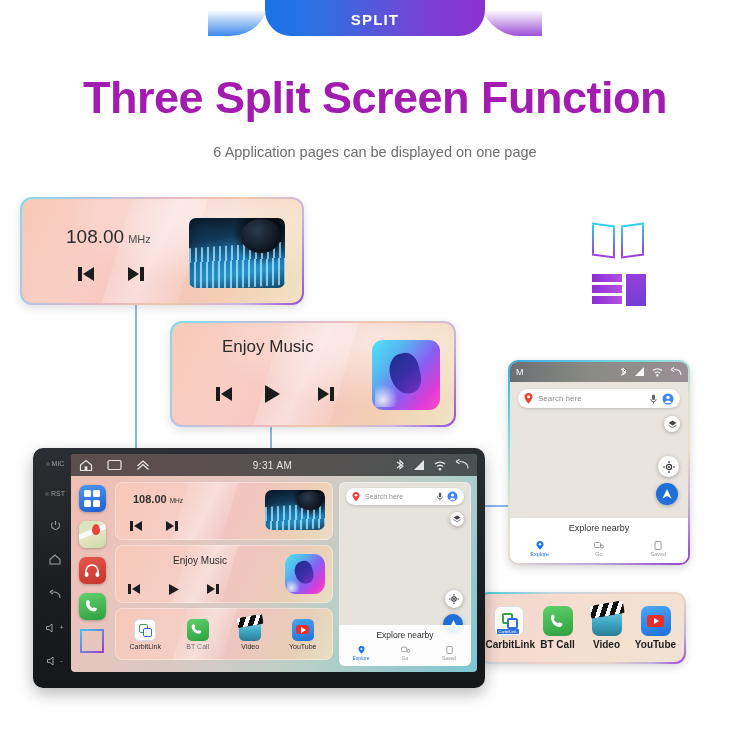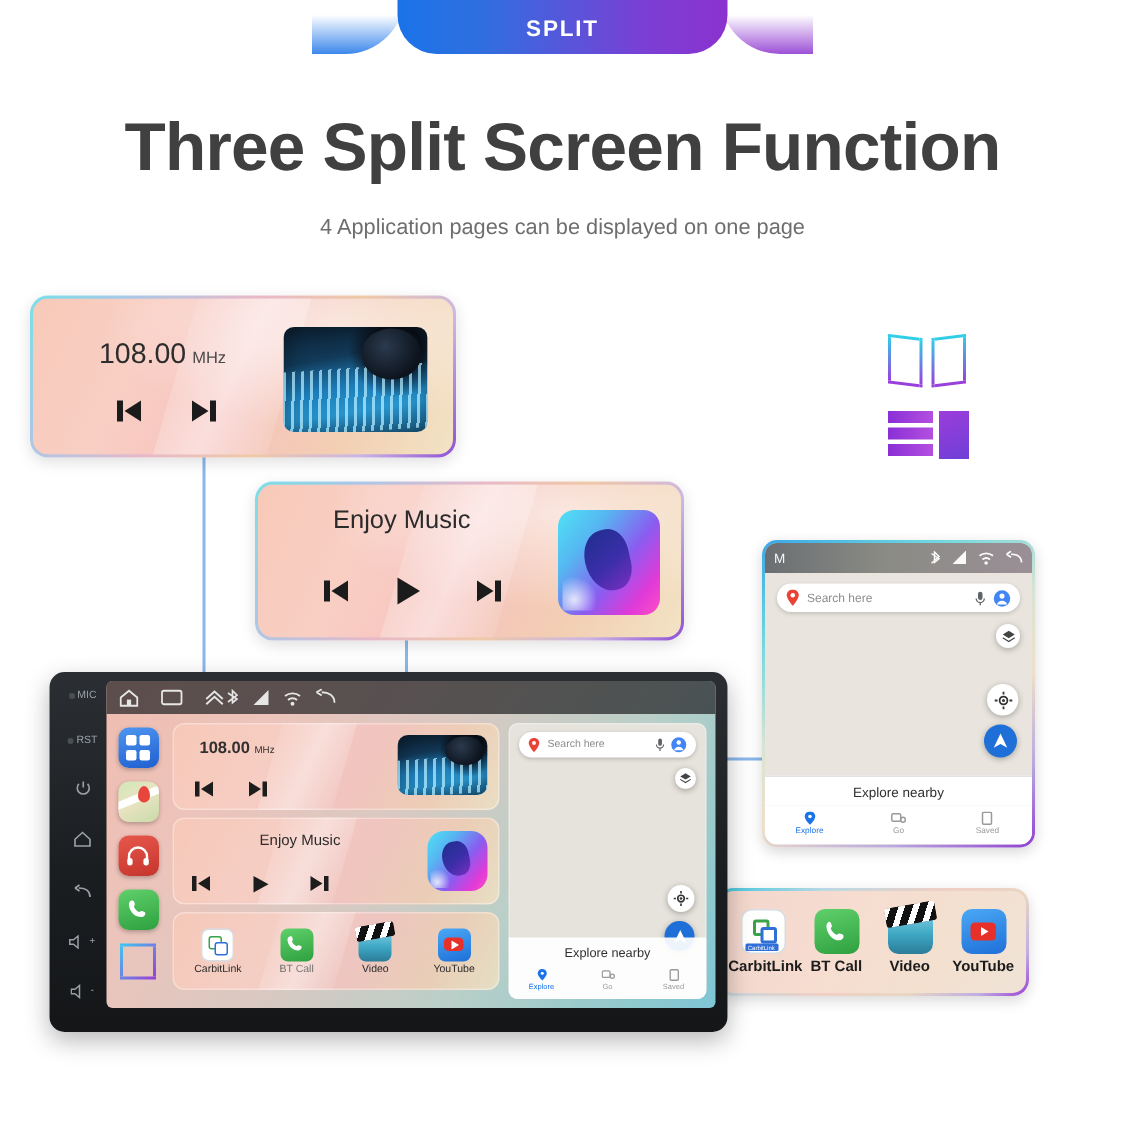--- a/index.html
+++ b/index.html
@@ -28,21 +28,21 @@
     position: absolute; top: -22px; height: 58px; width: 62px;
   }
   .flare-l { left: 208px; background: linear-gradient(180deg, rgba(26,115,232,0) 55%, rgba(26,115,232,0.85) 100%);
     border-bottom-right-radius: 40px; }
   .flare-r { left: 480px; background: linear-gradient(180deg, rgba(139,50,207,0) 55%, rgba(139,50,207,0.85) 100%);
     border-bottom-left-radius: 40px; }
 
   
   .title {
     position: absolute; left: 0; top: 72px; width: 750px;
-    text-align: center; font-size: 45px; font-weight: bold; color: #404040;
+    text-align: center; font-size: 45px; font-weight: bold; color: #a21caf;
     letter-spacing: -0.5px;
   }
   .subtitle {
     position: absolute; left: 0; top: 144px; width: 750px;
     text-align: center; font-size: 14.5px; color: #6e6e6e;
   }
 
   
   .line { position: absolute; background: #8ab6ea; }
   .line-v { width: 1.5px; }
@@ -280,21 +280,21 @@
 
 <div class="banner-wrap">
   <div class="banner-flare flare-l"></div>
   <div class="banner-flare flare-r"></div>
   <div class="banner">
     <span class="banner-text">SPLIT</span>
   </div>
 </div>
 
 <div class="title">Three Split Screen Function</div>
-<div class="subtitle">4 Application pages can be displayed on one page</div>
+<div class="subtitle">6 Application pages can be displayed on one page</div>
 
 <div class="line line-v" style="left:135px; top:300px; height:200px;"></div>
 <div class="dot" style="left:130px; top:494px;"></div>
 <div class="line line-v" style="left:270px; top:424px; height:96px;"></div>
 <div class="dot" style="left:265px; top:514px;"></div>
 <div class="line line-h" style="left:405px; top:505px; width:105px;"></div>
 <div class="dot" style="left:400px; top:500px;"></div>
 <div class="line line-h" style="left:250px; top:631px; width:232px;"></div>
 <div class="dot" style="left:245px; top:626px;"></div>
 
@@ -542,20 +542,21 @@
       <span style="margin-right:14px">
         <svg width="15" height="12" viewBox="0 0 15 12">
             <rect x="1" y="1.5" width="13" height="9" rx="1.3" stroke="#e6e6e6" stroke-width="1.2" fill="none"></rect>
           </svg>
       </span>
       <span>
         <svg width="14" height="12" viewBox="0 0 14 12">
             <path d="M1.5 7L7 2l5.5 5M1.5 10.5L7 5.5l5.5 5" stroke="#e6e6e6" stroke-width="1.2" fill="none"></path>
           </svg>
       </span>
+      <span class="time">9:31 AM</span>
       <span class="grp">
         <span>
           <svg width="10" height="12" viewBox="0 0 10 12">
               <path d="M2 3l6 4-3 2.5V1.5l3 3L2 9" stroke="#e6e6e6" stroke-width="1.1" fill="none"></path>
             </svg>
         </span>
         <span>
           <svg width="11" height="11" viewBox="0 0 11 11">
               <polygon points="0,10 10,10 10,0" fill="#e6e6e6"></polygon>
             </svg>

